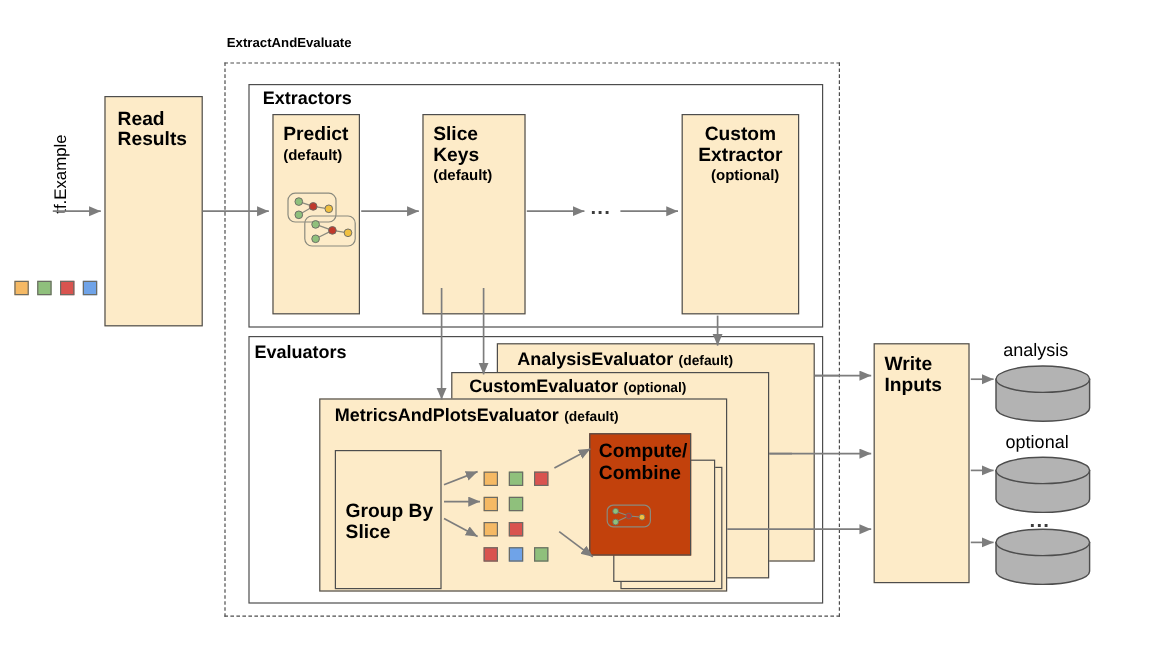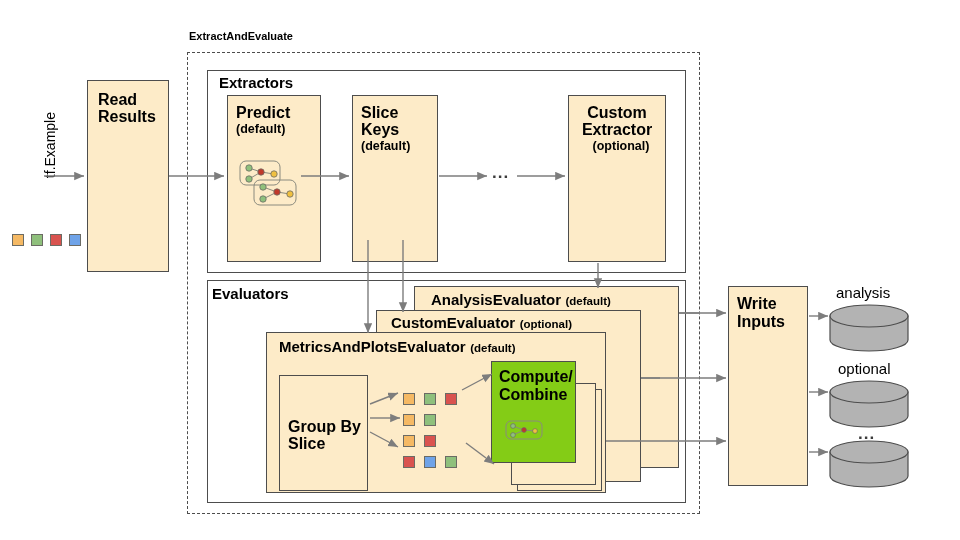--- a/index.html
+++ b/index.html
@@ -43,21 +43,21 @@
 
   <div class="abs box" style="left:87px;top:80px;width:82px;height:192px;">
     <div class="b-title" style="padding:10px 0 0 10px;">
       <span style="display:inline-block;">Read Results</span>
     </div>
   </div>
 
   <div class="abs plain" style="left:207px;top:70px;width:479px;height:203px;"></div>
   <div class="abs grp-title" style="left:219px;top:74px;">Extractors</div>
 
-  <div class="abs box" style="left:227px;top:95px;width:94px;height:167px;">
+  <div class="abs box" style="left:227px;top:95px;width:73px;height:167px;">
     <div class="b-title" style="padding:8px 0 0 8px;">Predict</div>
     <div class="b-sub" style="padding:1px 0 0 8px;">(default)</div>
 
     <svg style="position:absolute;left:9px;top:62px;" width="62" height="52" viewBox="0 0 62 52">
       <rect x="3" y="3" width="40" height="24" rx="6" fill="none" stroke="#8a8a7e" stroke-width="1"></rect>
       <rect x="17" y="22" width="42" height="25" rx="6" fill="none" stroke="#8a8a7e" stroke-width="1"></rect>
       <line x1="12" y1="10" x2="24" y2="14" stroke="#8a8a7e" stroke-width="1"></line>
       <line x1="12" y1="21" x2="24" y2="14" stroke="#8a8a7e" stroke-width="1"></line>
       <line x1="24" y1="14" x2="37" y2="16" stroke="#8a8a7e" stroke-width="1"></line>
       <line x1="26" y1="29" x2="40" y2="34" stroke="#8a8a7e" stroke-width="1"></line>
@@ -126,21 +126,21 @@
       <span class="sq" style="left:0px;top:42px;background:#f5b964;"></span>
       <span class="sq" style="left:21px;top:42px;background:#d9534f;"></span>
 
       <span class="sq" style="left:0px;top:63px;background:#d9534f;"></span>
       <span class="sq" style="left:21px;top:63px;background:#6fa3e8;"></span>
       <span class="sq" style="left:42px;top:63px;background:#8fc07c;"></span>
     </div>
 
     <div class="abs plain" style="left:250px;top:56px;width:85px;height:102px;background:#fdebc8;"></div>
     <div class="abs plain" style="left:244px;top:50px;width:85px;height:102px;background:#fdebc8;"></div>
-    <div class="abs plain" style="left:224px;top:28px;width:85px;height:102px;background:#84cc16;">
+    <div class="abs plain" style="left:224px;top:28px;width:85px;height:102px;background:#c2410c;">
       <div class="b-title" style="padding:6px 0 0 7px;line-height:18px;">
         <span>Compute/</span><br>
         <span>Combine</span>
       </div>
       <svg style="position:absolute;left:12px;top:56px;" width="40" height="24" viewBox="0 0 40 24">
         <rect x="2" y="3" width="36" height="18" rx="5" fill="none" stroke="#8a8a7e" stroke-width="1"></rect>
         <line x1="9" y1="8" x2="20" y2="12" stroke="#8a8a7e" stroke-width="1"></line>
         <line x1="9" y1="17" x2="20" y2="12" stroke="#8a8a7e" stroke-width="1"></line>
         <line x1="20" y1="12" x2="31" y2="13" stroke="#8a8a7e" stroke-width="1"></line>
         <circle cx="9" cy="8" r="2.4" fill="#8fc07c" stroke="#6b6b64" stroke-width="0.7"></circle>

